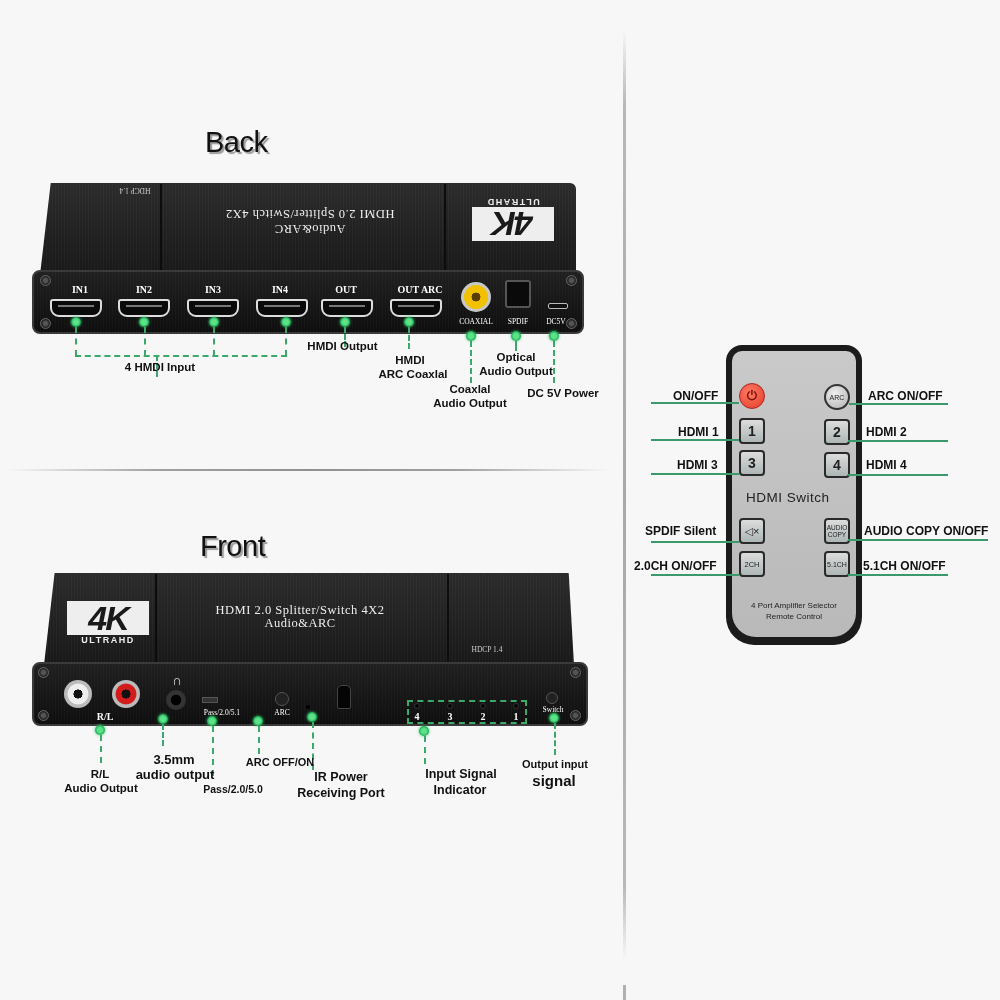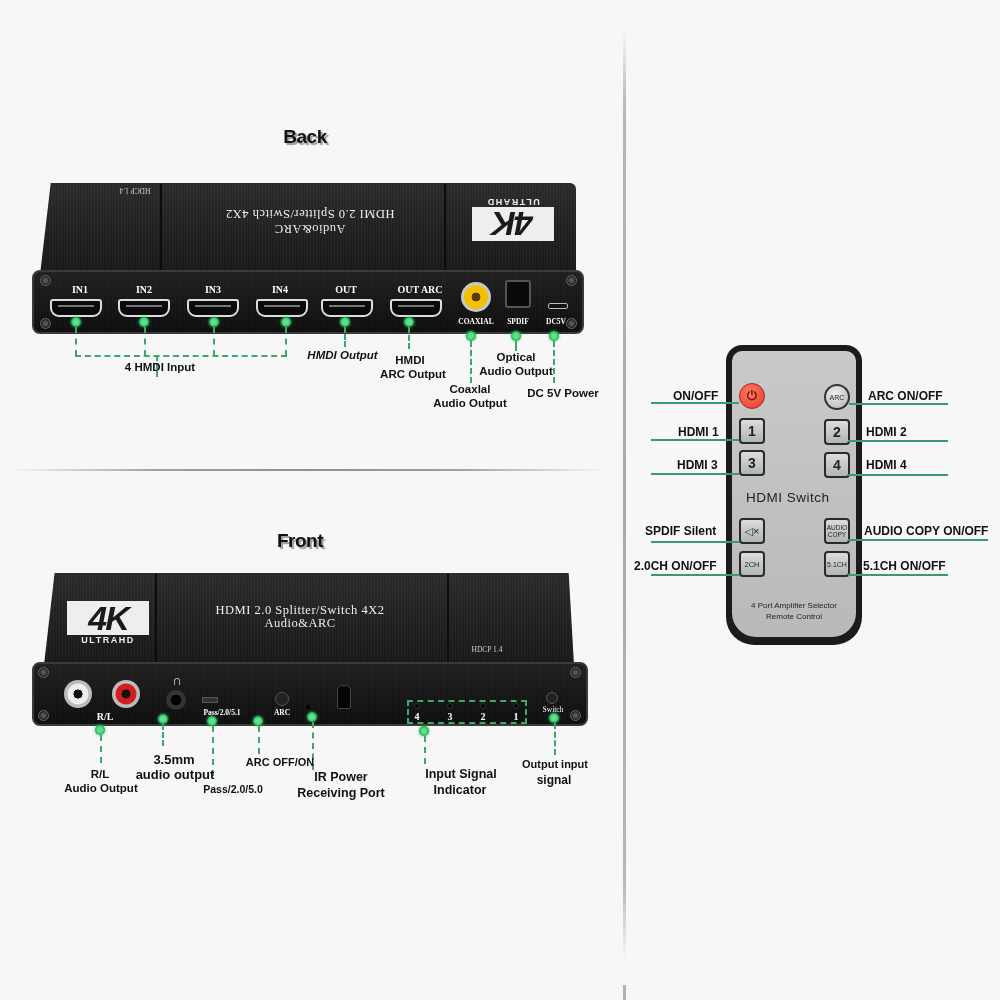--- a/index.html
+++ b/index.html
@@ -1,38 +1,38 @@
 <!DOCTYPE html>
 <html><head>
 <meta charset="utf-8">
 <style>
   * { box-sizing: border-box; margin: 0; padding: 0; }
   html, body { width: 1000px; height: 1000px; background: #f7f7f7; overflow: hidden; }
   body { position: relative; font-family: "Liberation Sans", "DejaVu Sans", sans-serif; color: #111; }
   .abs { position: absolute; }
 
-  .section-title { font-weight: bold; font-size: 19px; letter-spacing: -0.5px; color: #111;
-    text-shadow: 2px 2px 1px #9a9a9a; text-align: center; width: 200px; }
+  .section-title { font-weight: normal; font-size: 29px; letter-spacing: -0.5px; color: #111;
+    text-shadow: 2px 2px 1px #9a9a9a; text-align: left; width: 200px; }
 
   .divider-v { left: 623px; top: 30px; width: 3px; height: 930px;
     background: linear-gradient(to bottom, rgba(170,170,170,0) 0%, #b8b8b8 8%, #a8a8a8 50%, #b8b8b8 92%, rgba(170,170,170,0) 100%); }
   .divider-v-stub { left: 623px; top: 985px; width: 3px; height: 15px; background: #b0b0b0; }
   .divider-h { left: 8px; top: 469px; width: 600px; height: 2px;
     background: linear-gradient(to right, rgba(150,150,150,0) 0%, #a0a0a0 25%, #909090 50%, #a0a0a0 75%, rgba(150,150,150,0) 100%); }
 
   
   .device-top { background: linear-gradient(180deg, #2a2a2a 0%, #1a1a1a 100%);
     background-image: repeating-linear-gradient(90deg, rgba(255,255,255,0.03) 0 1px, transparent 1px 3px), linear-gradient(180deg, #2b2b2b, #181818); }
   .device-front { background: #161616; border-radius: 8px; border: 2px solid #3a3a3a;
     background-image: repeating-linear-gradient(90deg, rgba(255,255,255,0.025) 0 1px, transparent 1px 3px), linear-gradient(180deg, #202020, #0e0e0e); }
   .top-seam { width: 2px; background: #0c0c0c; }
   .screw { width: 11px; height: 11px; border-radius: 50%; background: radial-gradient(circle, #555 0 30%, #222 60%, #444 100%); border: 1px solid #666; }
 
   .port-label { color: #fff; font-family: "Liberation Serif", "DejaVu Serif", serif; font-weight: bold; font-size: 10px; text-align: center; }
-  .port-label-sm { color: #fff; font-family: "Liberation Serif", "DejaVu Serif", serif; font-weight: bold; font-size: 7.5px; text-align: center; }
+  .port-label-sm { color: #fff; font-family: "Liberation Serif", "DejaVu Serif", serif; font-weight: normal; font-size: 7.5px; text-align: center; }
   .hdmi { width: 52px; height: 18px; border: 2px solid #ddd; border-radius: 3px 3px 9px 9px; background: #0a0a0a; }
   .hdmi::after { content: ""; position: absolute; left: 6px; right: 6px; top: 4px; height: 2px; background: #777; }
 
   .green-dot { width: 10px; height: 10px; border-radius: 50%; background: radial-gradient(circle, #5be38a 0 35%, #1fa651 70%); box-shadow: 0 0 3px #31c46a; }
   .dash-v { width: 0; border-left: 2px dashed #3aa96a; }
   .dash-h { height: 0; border-top: 2px dashed #3aa96a; }
 
   .callout { font-weight: bold; font-size: 11.5px; color: #111; text-align: center; line-height: 15px; white-space: nowrap; }
 
   
@@ -127,23 +127,23 @@
 <div class="abs dash-v" style="left:285px; top:327px; height:29px;"></div>
 <div class="abs dash-h" style="left:75px; top:355px; width:212px;"></div>
 <div class="abs dash-v" style="left:156px; top:355px; height:22px;"></div>
 <div class="abs dash-v" style="left:344px; top:327px; height:20px;"></div>
 <div class="abs dash-v" style="left:408px; top:327px; height:22px;"></div>
 <div class="abs dash-v" style="left:470px; top:341px; height:42px;"></div>
 <div class="abs dash-v" style="left:515px; top:341px; height:10px;"></div>
 <div class="abs dash-v" style="left:553px; top:341px; height:42px;"></div>
 
 <div class="abs callout" style="left:110px; top:360px; width:100px;">4 HMDI Input</div>
-<div class="abs callout" style="left:300px; top:348px; width:85px;font-style:italic;">HMDI Output</div>
+<div class="abs callout" style="left:300px; top:339px; width:85px;">HMDI Output</div>
 <div class="abs callout" style="left:375px; top:353px; width:70px;">HMDI</div>
-<div class="abs callout" style="left:375px; top:367px; width:76px;">ARC Output</div>
+<div class="abs callout" style="left:375px; top:367px; width:76px;">ARC Coaxlal</div>
 <div class="abs callout" style="left:430px; top:382px; width:80px;">Coaxlal</div>
 <div class="abs callout" style="left:428px; top:396px; width:84px;">Audio Output</div>
 <div class="abs callout" style="left:478px; top:350px; width:76px;">Optical</div>
 <div class="abs callout" style="left:474px; top:364px; width:84px;">Audio Output</div>
 <div class="abs callout" style="left:522px; top:386px; width:82px;">DC 5V Power</div>
 
 <div class="abs section-title" style="left:200px; top:530px;">Front</div>
 
 <div>
   <div class="abs device-top" style="left:44px; top:573px; width:530px; height:92px; clip-path: polygon(2% 0, 99% 0, 100% 100%, 0 100%); border-radius: 6px 6px 0 0;"></div>
@@ -209,21 +209,21 @@
 <div class="abs callout" style="left:60px; top:781px; width:82px;">Audio Output</div>
 <div class="abs callout" style="left:134px; top:752px; width:80px; font-size:13px;">3.5mm</div>
 <div class="abs callout" style="left:130px; top:767px; width:90px; font-size:13px;">audio output</div>
 <div class="abs callout" style="left:192px; top:782px; width:82px; font-weight:bold; font-size:10.5px;">Pass/2.0/5.0</div>
 <div class="abs callout" style="left:240px; top:755px; width:80px; font-size:11px;">ARC OFF/ON</div>
 <div class="abs callout" style="left:300px; top:770px; width:82px; font-size:12.5px;">IR Power</div>
 <div class="abs callout" style="left:296px; top:786px; width:90px; font-size:12.5px;">Receiving Port</div>
 <div class="abs callout" style="left:415px; top:767px; width:92px; font-size:12.5px;">Input Signal</div>
 <div class="abs callout" style="left:415px; top:783px; width:90px; font-size:12.5px;">Indicator</div>
 <div class="abs callout" style="left:514px; top:757px; width:82px; font-size:11px;">Output input</div>
-<div class="abs callout" style="left:514px; top:773px; width:80px; font-size:12px;">signal</div>
+<div class="abs callout" style="left:514px; top:773px; width:80px; font-size:15px;">signal</div>
 
 <div class="abs remote">
   <div class="remote-face"></div>
 </div>
 
 <div class="abs power-btn" style="left:739px; top:383px;">⏻</div>
 <div class="abs arc-btn" style="left:824px; top:384px;">ARC</div>
 <div class="abs rbtn" style="left:739px; top:418px;">1</div>
 <div class="abs rbtn" style="left:824px; top:419px;">2</div>
 <div class="abs rbtn" style="left:739px; top:450px;">3</div>

